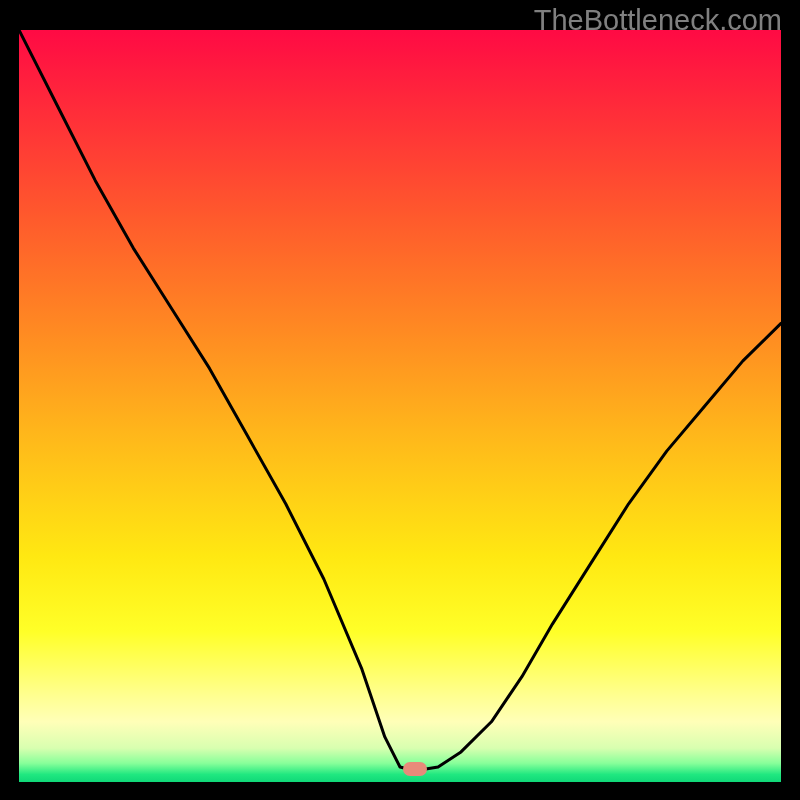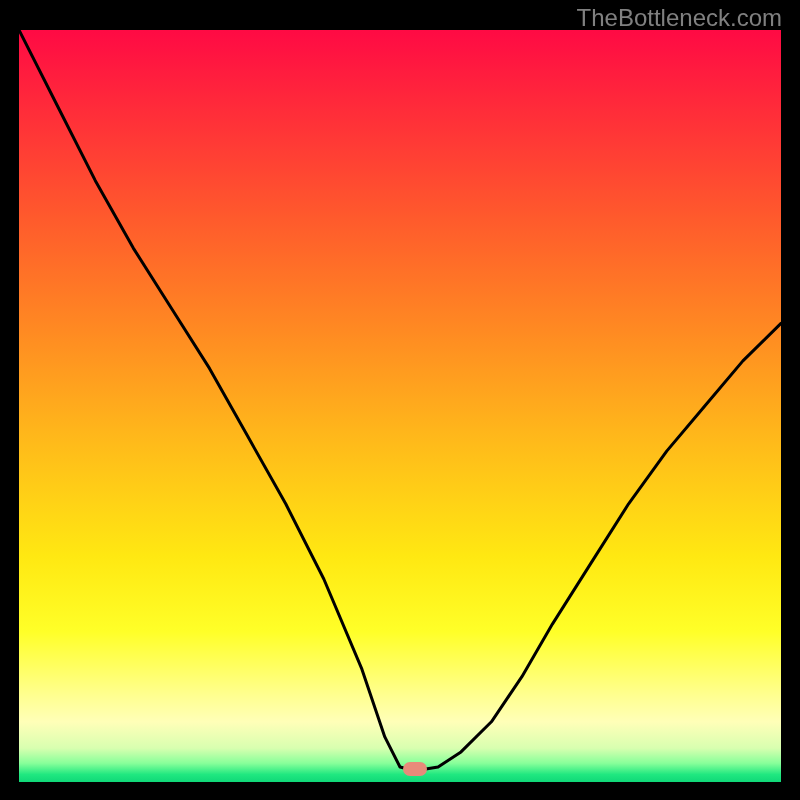--- a/index.html
+++ b/index.html
@@ -14,21 +14,21 @@
     width: 800px;
     height: 800px;
     background: #000;
     position: relative;
   }
   .attribution {
     position: absolute;
     top: 4px;
     right: 18px;
     color: #808080;
-    font-size: 24px;
+    font-size: 29px;
     font-family: Arial, sans-serif;
     z-index: 10;
   }
   .plot-area {
     position: absolute;
     left: 19px;
     top: 30px;
     width: 762px;
     height: 752px;
     overflow: hidden;

